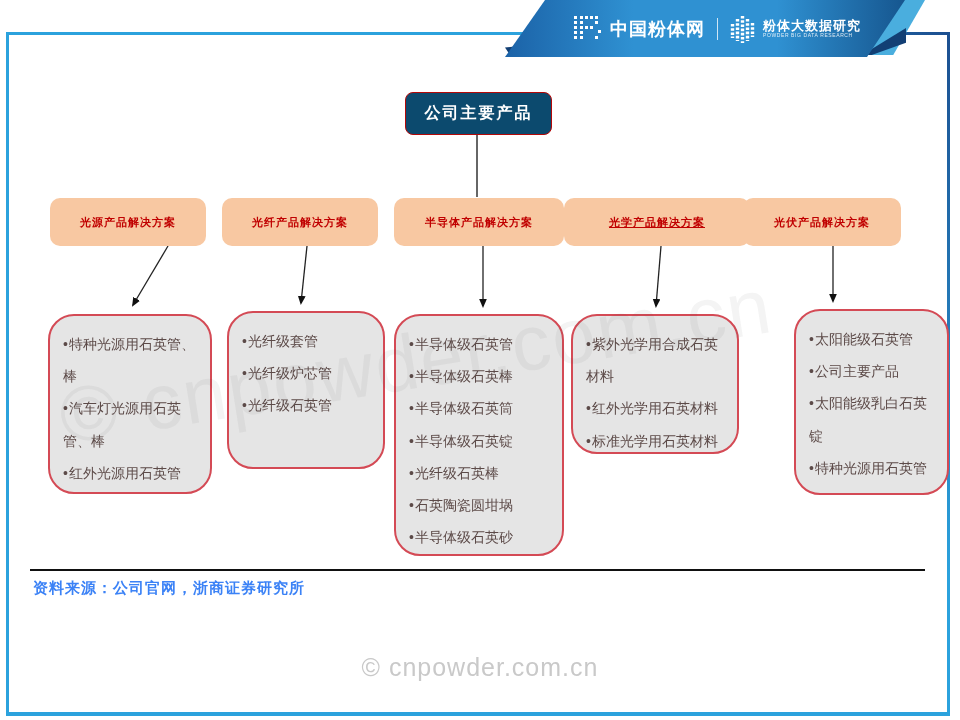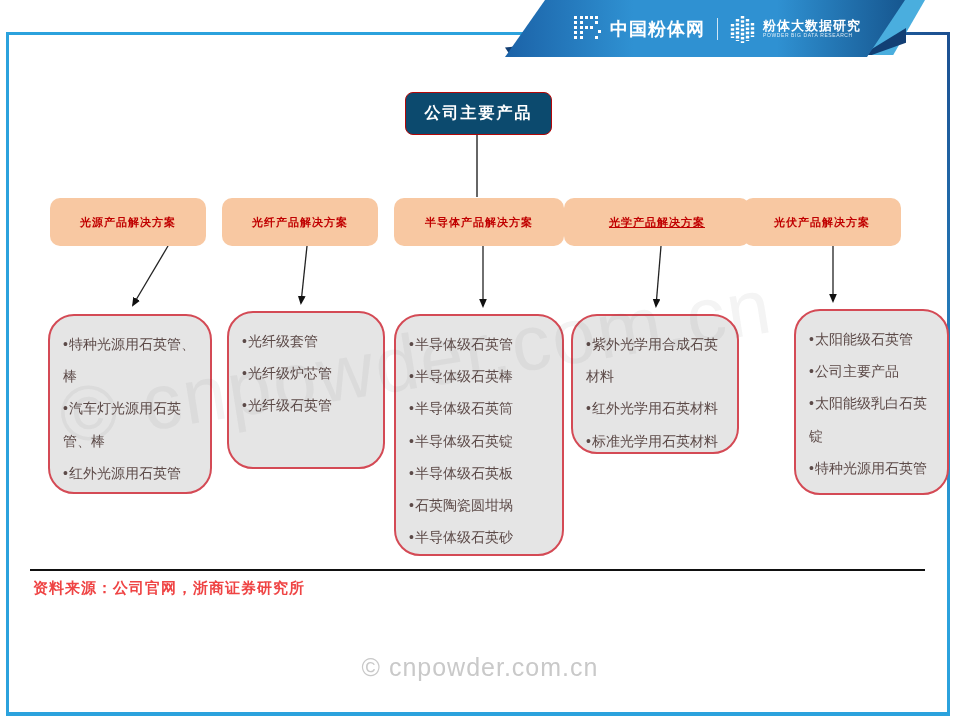--- a/index.html
+++ b/index.html
@@ -49,21 +49,21 @@
   .detail-box{position:absolute;z-index:2;background:#e5e5e5;
     border:2px solid #d44a55;border-radius:26px;
     color:#5c4a48;font-size:14px;line-height:2.3;
     padding:12px 8px 0 13px;box-sizing:border-box;}
   .detail-box ul{margin:0;padding:0;list-style:none;}
   .detail-box li::before{content:"•";margin-right:1px;}
 
   
   .source-divider{position:absolute;z-index:2;left:30px;top:569px;width:895px;height:2px;background:#111;}
   .source-text{position:absolute;z-index:2;left:33px;top:579px;
-    font-size:15px;font-weight:bold;color:#ef4444;letter-spacing:1px;}
+    font-size:15px;font-weight:bold;color:#3b82f6;letter-spacing:1px;}
 
   
   .wm-diagonal{position:absolute;z-index:6;left:55px;top:305px;width:860px;
     font-size:78px;color:rgba(60,60,60,0.06);white-space:nowrap;
     transform:rotate(-9deg);letter-spacing:2px;pointer-events:none;}
   .wm-bottom{position:absolute;z-index:2;left:0;top:653px;width:960px;
     text-align:center;font-size:25px;color:#c9c9c9;letter-spacing:1px;}
 </style>
 </head>
 <body>
@@ -153,21 +153,21 @@
     <li>光纤级炉芯管</li>
     <li>光纤级石英管</li>
   </ul>
 </div>
 <div class="detail-box" style="left:394px;top:314px;width:170px;height:242px;">
   <ul>
     <li>半导体级石英管</li>
     <li>半导体级石英棒</li>
     <li>半导体级石英筒</li>
     <li>半导体级石英锭</li>
-    <li>半导体级石英板</li>
+    <li>光纤级石英棒</li>
     <li>石英陶瓷圆坩埚</li>
     <li>半导体级石英砂</li>
   </ul>
 </div>
 <div class="detail-box" style="left:571px;top:314px;width:168px;height:140px;">
   <ul>
     <li>紫外光学用合成石英材料</li>
     <li>红外光学用石英材料</li>
     <li>标准光学用石英材料</li>
   </ul>

